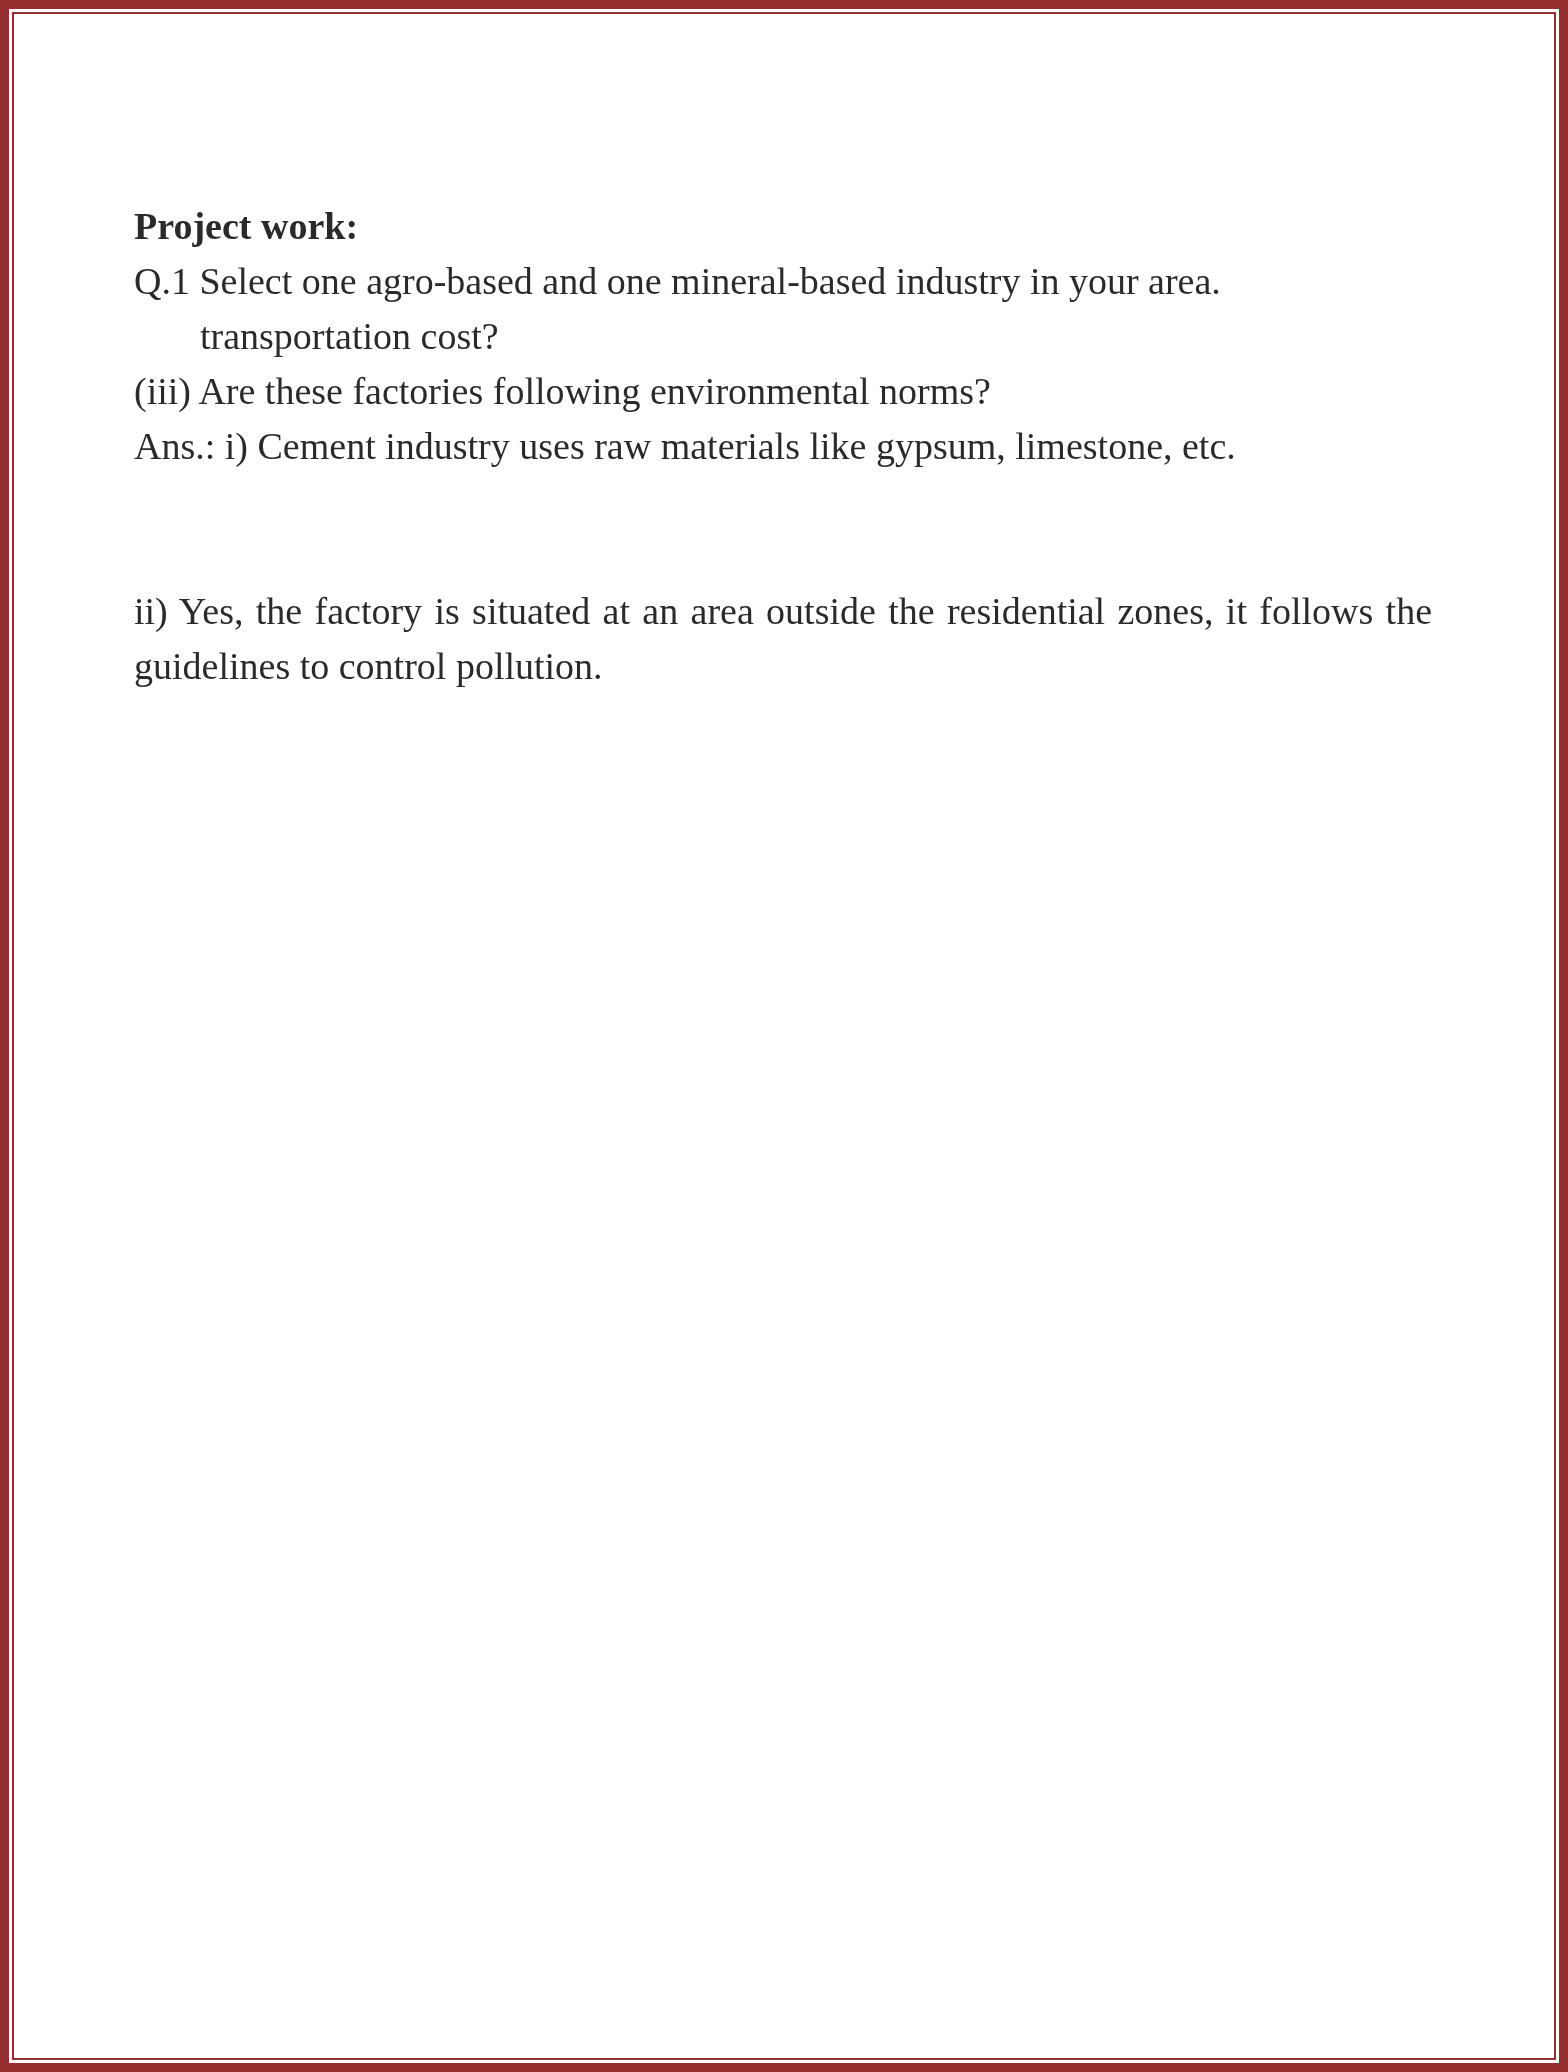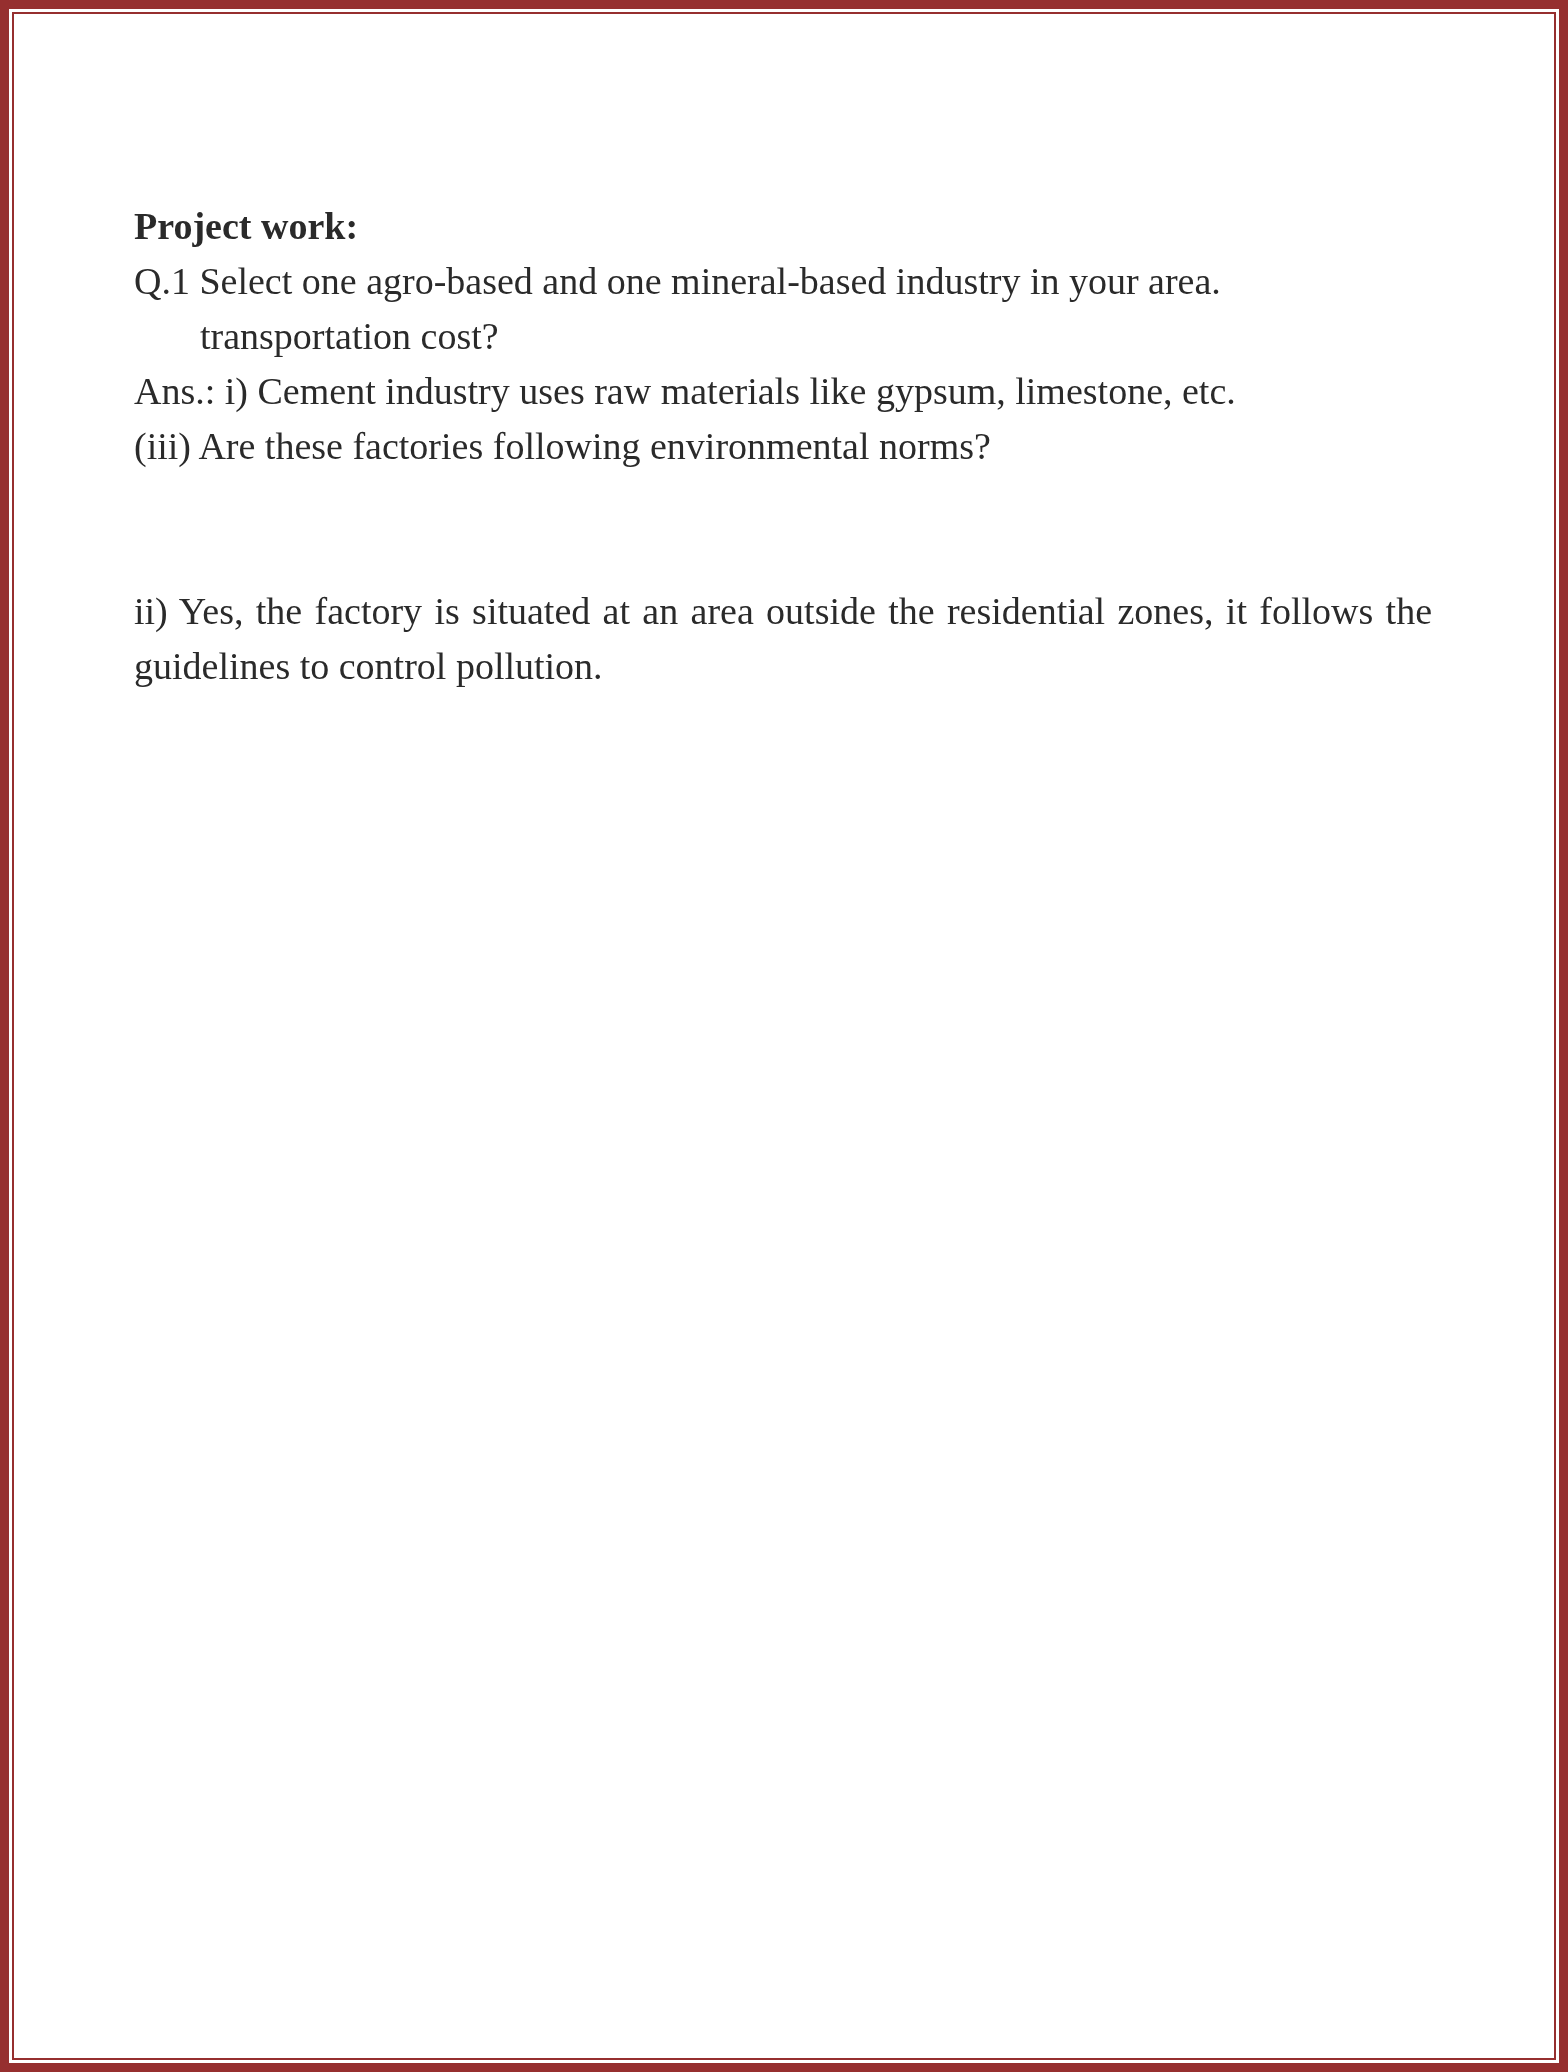--- a/index.html
+++ b/index.html
@@ -40,18 +40,18 @@
 </head>
 <body>
 
 <div class="outer-border"></div>
 <div class="inner-border"></div>
 
 <div class="content">
   <p class="title">Project work:</p>
   <p class="line">Q.1  Select one agro-based and one mineral-based industry in your area.</p>
   <p class="line indent">transportation cost?</p>
+  <p class="line">(iii) Are these factories following environmental norms?</p>
   <p class="line">Ans.: i) Cement industry uses raw materials like gypsum, limestone, etc.</p>
-  <p class="line">(iii) Are these factories following environmental norms?</p>
   <div class="gap"></div>
   <div class="gap"></div>
   <p class="para">ii) Yes, the factory is situated at an area outside the residential zones, it follows the guidelines to control pollution.</p>
 </div>
 
 </body></html>

